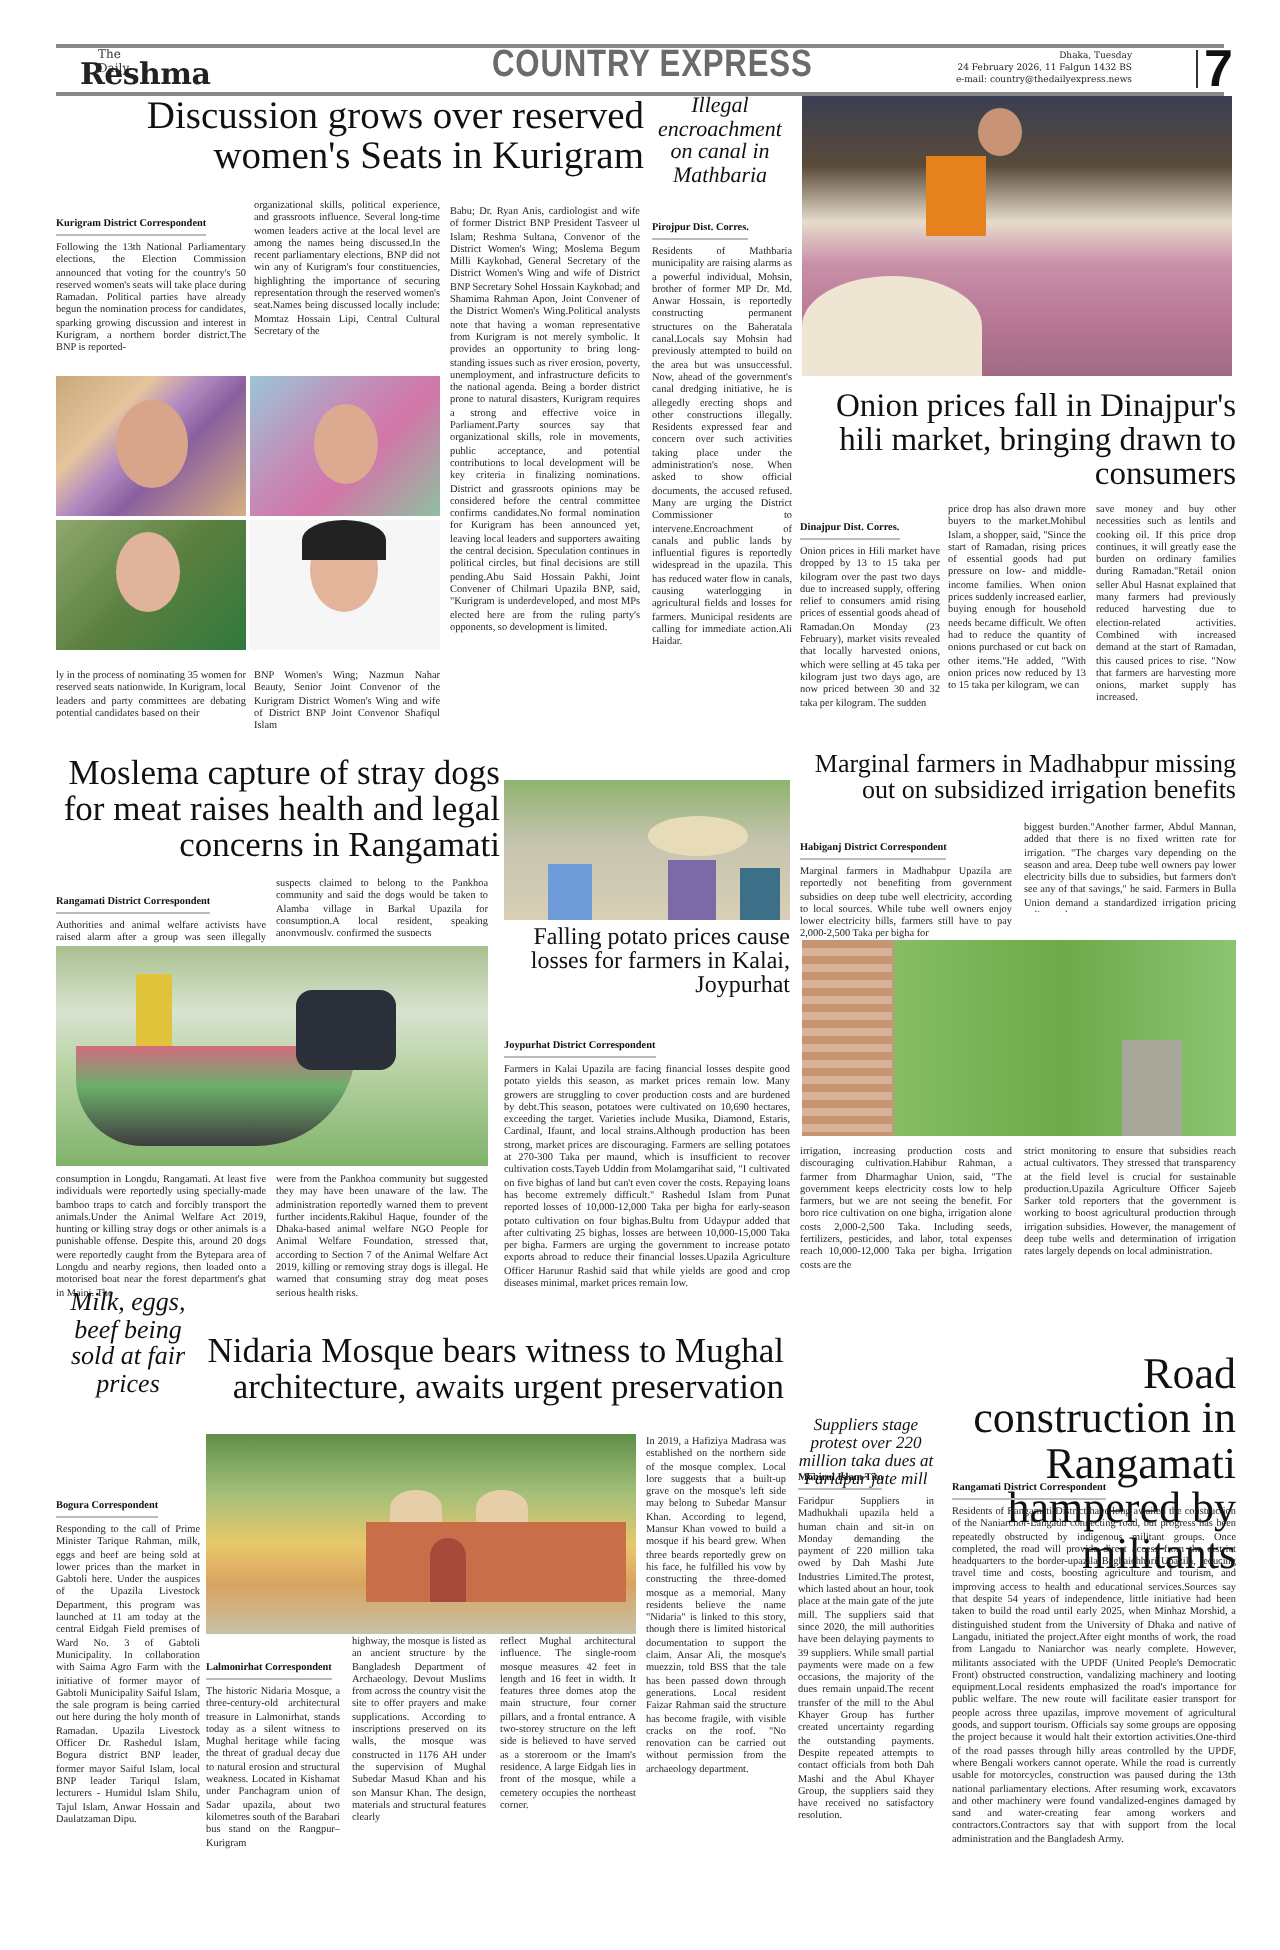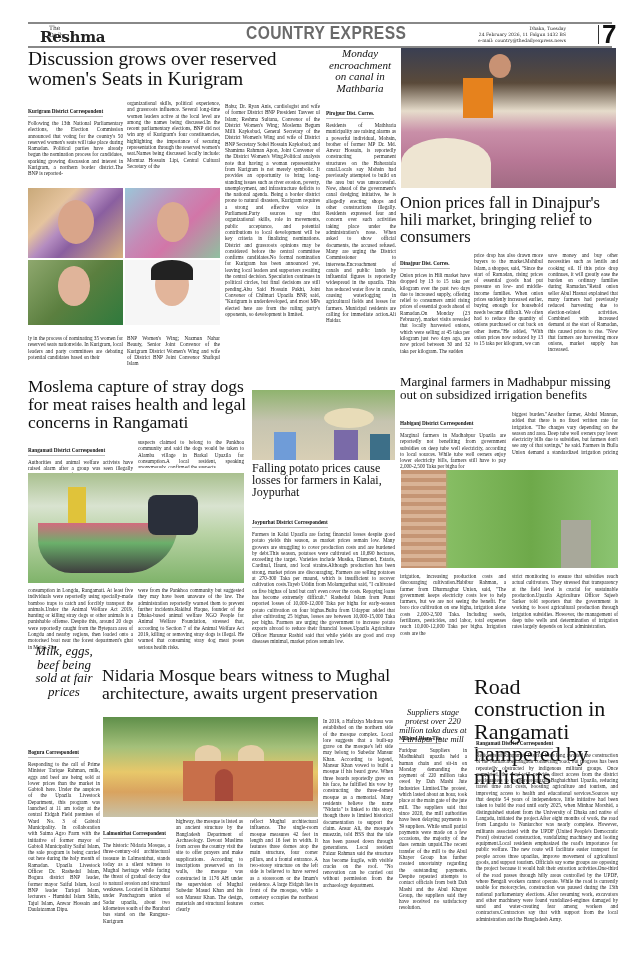--- a/index.html
+++ b/index.html
@@ -5,21 +5,21 @@
   *{box-sizing:border-box;margin:0;padding:0;}
   html,body{width:640px;height:975px;background:#fff;overflow:hidden;}
   body{position:relative;font-family:"DejaVu Serif",serif;color:#111;}
   .abs{position:absolute;}
   .mast-rule{position:absolute;left:28px;right:28px;height:1px;background:#999;}
   .logo-small{font-family:"DejaVu Serif",serif;font-size:6px;color:#333;}
   .logo-big{font-family:"DejaVu Serif",serif;font-size:15px;font-weight:bold;color:#222;letter-spacing:-0.3px;}
   .section-title{font-family:"Liberation Sans",sans-serif;font-weight:bold;font-size:19px;color:#6b6b6b;letter-spacing:0.5px;transform:scaleX(0.82);transform-origin:left top;}
   .dateline{font-family:"DejaVu Serif",serif;font-size:4.5px;text-align:right;line-height:6px;color:#222;}
   .pageno{font-family:"Liberation Sans",sans-serif;font-weight:bold;font-size:26px;line-height:26px;}
-  .hl{font-family:"Liberation Serif",serif;color:#111;text-align:left;line-height:1.02;}
+  .hl{font-family:"Liberation Serif",serif;color:#111;text-align:right;line-height:1.02;}
   .hl-it{font-family:"Liberation Serif",serif;font-style:italic;color:#111;text-align:center;line-height:1.05;}
   .byline{font-family:"Liberation Serif",serif;font-weight:bold;font-size:5.2px;color:#111;padding-bottom:2px;border-bottom:1px solid #bbb;margin-bottom:3px;display:inline-block;}
   .txt{font-family:"Liberation Serif",serif;font-size:5.2px;line-height:6.3px;text-align:justify;color:#222;overflow:hidden;}
   .photo{position:absolute;overflow:hidden;}
 </style>
 </head>
 <body>
 
 <div class="mast-rule" style="top:22px;height:1.5px;background:#888;"></div>
 <div class="abs" style="left:40px;top:24px;">
@@ -54,32 +54,32 @@
 </div>
 <div class="photo" style="left:125px;top:260px;width:95px;height:65px;background:#f6f6f6;">
   <div style="position:absolute;left:30px;top:4px;width:34px;height:42px;border-radius:50%;background:#e2b59b;"></div>
   <div style="position:absolute;left:26px;top:0;width:42px;height:20px;border-radius:50% 50% 0 0;background:#222;"></div>
 </div>
 
 <div class="abs txt" style="left:28px;top:335px;width:95px;height:30px;">ly in the process of nominating 35 women for reserved seats nationwide. In Kurigram, local leaders and party committees are debating potential candidates based on their</div>
 <div class="abs txt" style="left:127px;top:335px;width:93px;height:30px;">BNP Women's Wing; Nazmun Nahar Beauty, Senior Joint Convenor of the Kurigram District Women's Wing and wife of District BNP Joint Convenor Shafiqul Islam</div>
 <div class="abs txt" style="left:225px;top:103px;width:95px;height:262px;">Babu; Dr. Ryan Anis, cardiologist and wife of former District BNP President Tasveer ul Islam; Reshma Sultana, Convenor of the District Women's Wing; Moslema Begum Milli Kaykobad, General Secretary of the District Women's Wing and wife of District BNP Secretary Sohel Hossain Kaykobad; and Shamima Rahman Apon, Joint Convener of the District Women's Wing.Political analysts note that having a woman representative from Kurigram is not merely symbolic. It provides an opportunity to bring long-standing issues such as river erosion, poverty, unemployment, and infrastructure deficits to the national agenda. Being a border district prone to natural disasters, Kurigram requires a strong and effective voice in Parliament.Party sources say that organizational skills, role in movements, public acceptance, and potential contributions to local development will be key criteria in finalizing nominations. District and grassroots opinions may be considered before the central committee confirms candidates.No formal nomination for Kurigram has been announced yet, leaving local leaders and supporters awaiting the central decision. Speculation continues in political circles, but final decisions are still pending.Abu Said Hossain Pakhi, Joint Convener of Chilmari Upazila BNP, said, "Kurigram is underdeveloped, and most MPs elected here are from the ruling party's opponents, so development is limited.</div>
 
-<div class="abs hl-it" style="left:325px;top:48px;width:70px;font-size:11px;">Monday encroachment on canal in Mathbaria</div>
+<div class="abs hl-it" style="left:325px;top:48px;width:70px;font-size:11px;">Illegal encroachment on canal in Mathbaria</div>
 <div class="abs" style="left:326px;top:100px;width:70px;">
   <div class="byline">Pirojpur Dist. Corres.</div>
   <div class="txt" style="height:230px;">Residents of Mathbaria municipality are raising alarms as a powerful individual, Mohsin, brother of former MP Dr. Md. Anwar Hossain, is reportedly constructing permanent structures on the Baheratala canal.Locals say Mohsin had previously attempted to build on the area but was unsuccessful. Now, ahead of the government's canal dredging initiative, he is allegedly erecting shops and other constructions illegally. Residents expressed fear and concern over such activities taking place under the administration's nose. When asked to show official documents, the accused refused. Many are urging the District Commissioner to intervene.Encroachment of canals and public lands by influential figures is reportedly widespread in the upazila. This has reduced water flow in canals, causing waterlogging in agricultural fields and losses for farmers. Municipal residents are calling for immediate action.Ali Haidar.</div>
 </div>
 
 <div class="photo" style="left:401px;top:48px;width:215px;height:140px;background:linear-gradient(180deg,#3a3f52 0%,#5a4a3a 25%,#e6dccb 45%,#c98fa8 60%,#b87896 80%,#a16b83 100%);">
   <div style="position:absolute;left:88px;top:6px;width:22px;height:24px;border-radius:50%;background:#c89274;"></div>
   <div style="position:absolute;left:62px;top:30px;width:30px;height:40px;background:#e6821d;"></div>
   <div style="position:absolute;left:0;top:90px;width:90px;height:50px;border-radius:50% 50% 0 0;background:#eee5d2;"></div>
 </div>
-<div class="abs hl" style="left:400px;top:195px;width:218px;font-size:16.5px;">Onion prices fall in Dinajpur's hili market, bringing relief to consumers</div>
+<div class="abs hl" style="left:400px;top:195px;width:218px;font-size:16.5px;">Onion prices fall in Dinajpur's hili market, bringing drawn to consumers</div>
 <div class="abs" style="left:400px;top:250px;width:70px;">
   <div class="byline">Dinajpur Dist. Corres.</div>
   <div class="txt" style="height:108px;">Onion prices in Hili market have dropped by 13 to 15 taka per kilogram over the past two days due to increased supply, offering relief to consumers amid rising prices of essential goods ahead of Ramadan.On Monday (23 February), market visits revealed that locally harvested onions, which were selling at 45 taka per kilogram just two days ago, are now priced between 30 and 32 taka per kilogram. The sudden</div>
 </div>
 <div class="abs txt" style="left:474px;top:252px;width:69px;height:118px;">price drop has also drawn more buyers to the market.Mohibul Islam, a shopper, said, "Since the start of Ramadan, rising prices of essential goods had put pressure on low- and middle-income families. When onion prices suddenly increased earlier, buying enough for household needs became difficult. We often had to reduce the quantity of onions purchased or cut back on other items."He added, "With onion prices now reduced by 13 to 15 taka per kilogram, we can</div>
 <div class="abs txt" style="left:548px;top:252px;width:70px;height:118px;">save money and buy other necessities such as lentils and cooking oil. If this price drop continues, it will greatly ease the burden on ordinary families during Ramadan."Retail onion seller Abul Hasnat explained that many farmers had previously reduced harvesting due to election-related activities. Combined with increased demand at the start of Ramadan, this caused prices to rise. "Now that farmers are harvesting more onions, market supply has increased.</div>
 
 <div class="abs hl" style="left:28px;top:378px;width:222px;font-size:17.5px;">Moslema capture of stray dogs for meat raises health and legal concerns in Rangamati</div>
 <div class="abs" style="left:28px;top:437px;width:105px;">
   <div class="byline">Rangamati District Correspondent</div>

